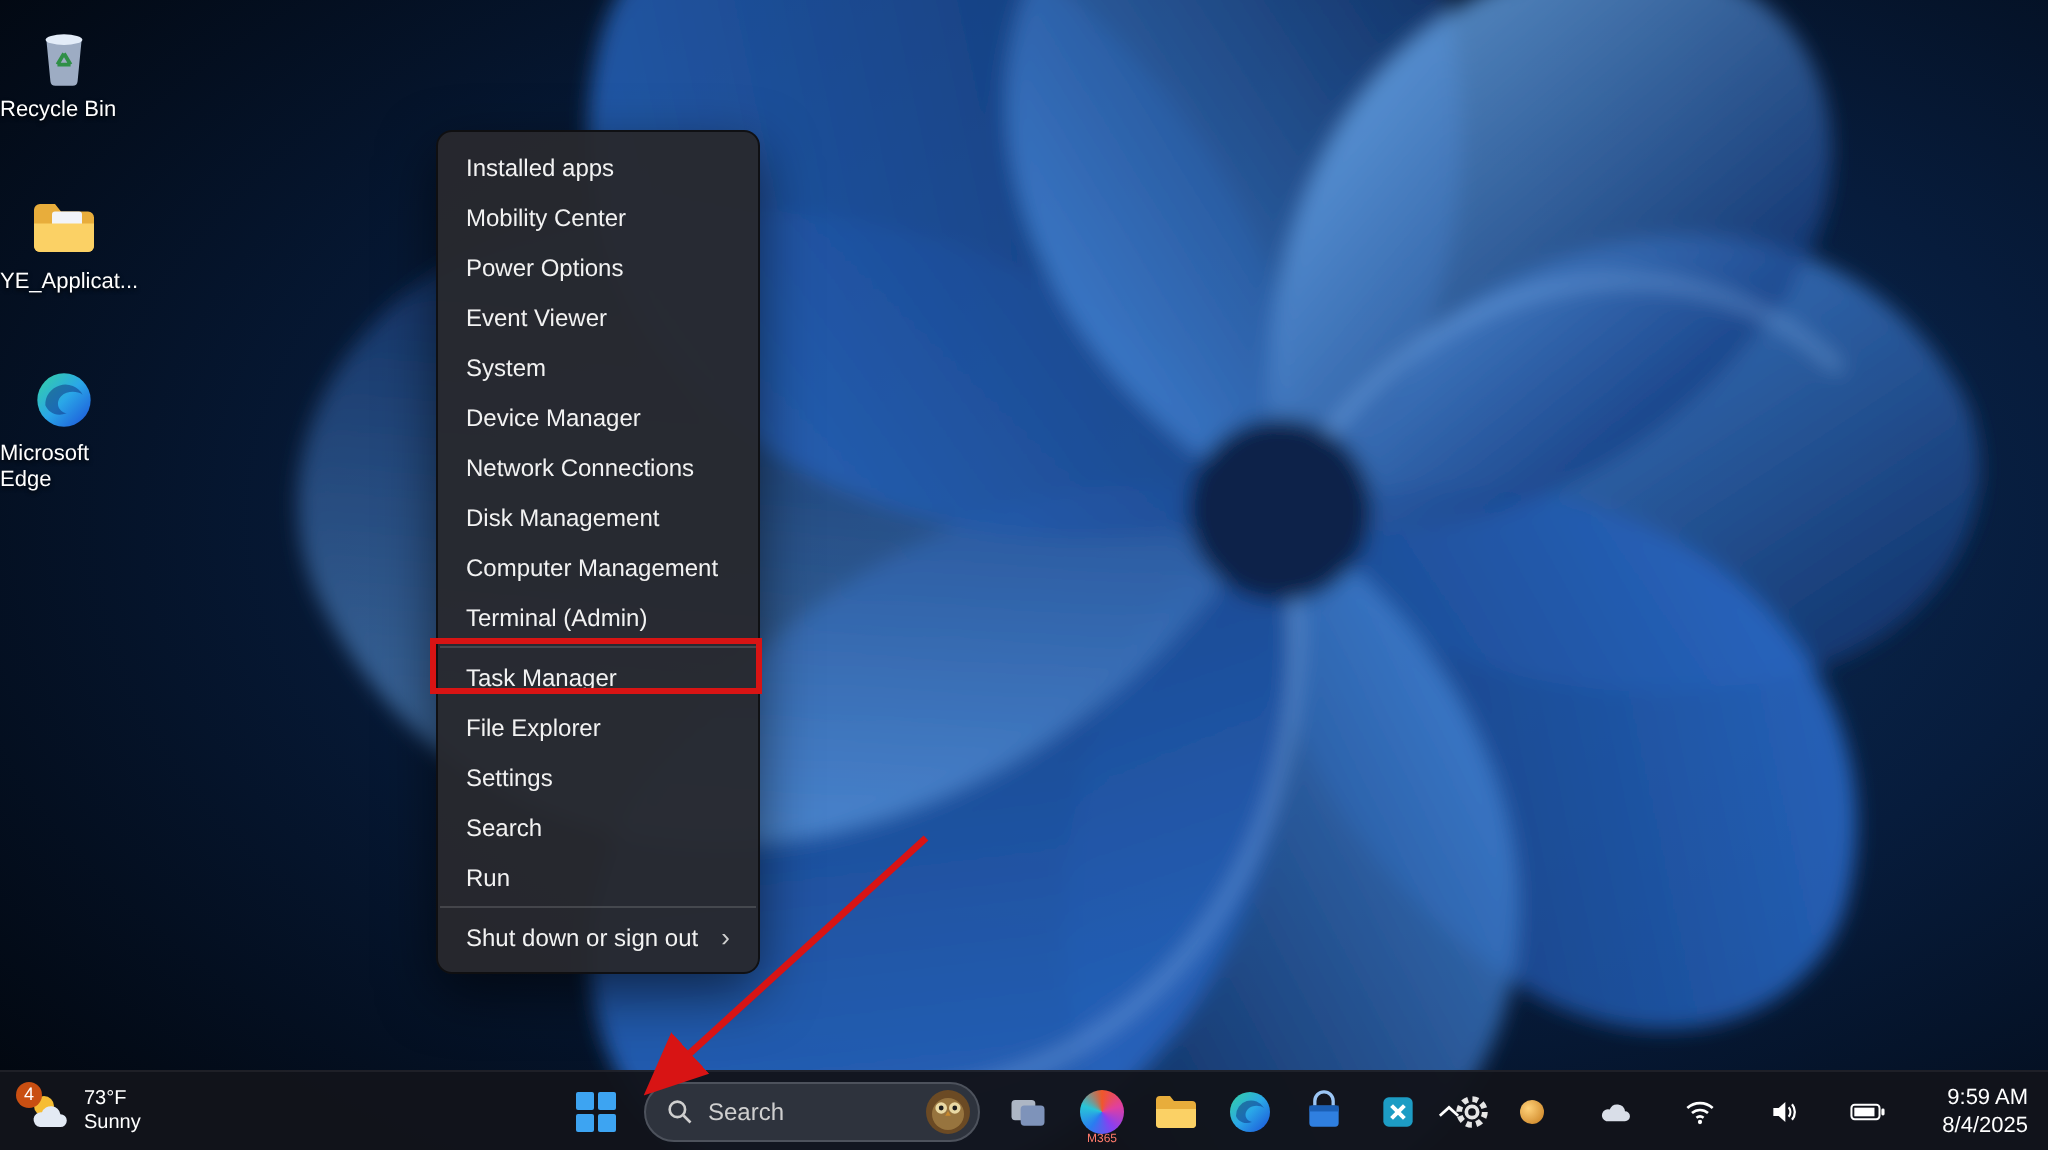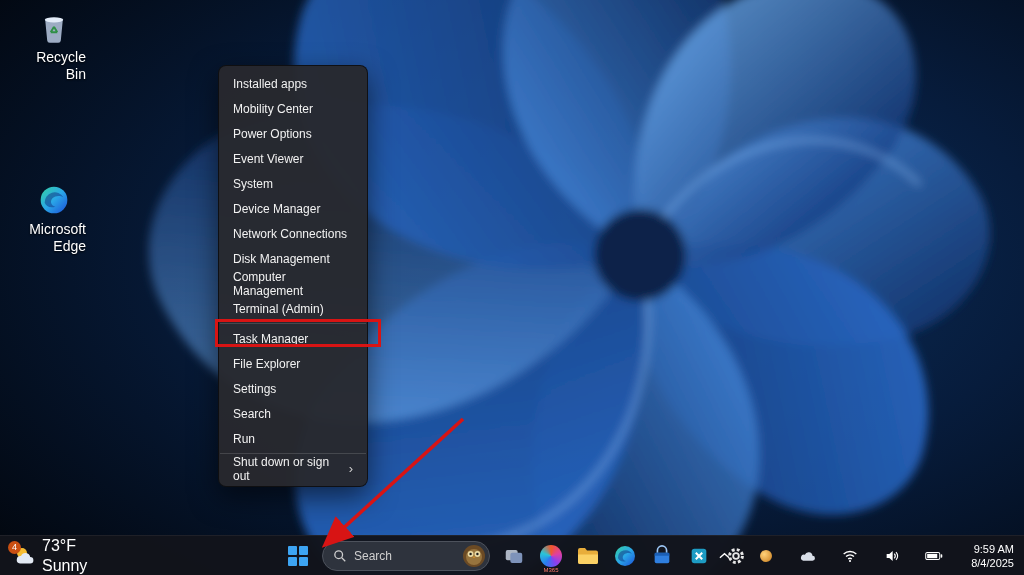--- a/index.html
+++ b/index.html
@@ -4,28 +4,28 @@
 <style>
   * { margin:0; padding:0; box-sizing:border-box; }
   html,body { width:1024px; height:575px; overflow:hidden; background:#000;
               font-family:"Liberation Sans", sans-serif; }
   .screen { position:relative; width:1024px; height:575px; overflow:hidden; background:#04101f; }
 
   
   .wallpaper { position:absolute; inset:0; z-index:0; }
 
   
-  .desktop-icon { position:absolute; width:64px; text-align:right; color:#fff;
-                  font-size:14px; line-height:1.2; text-shadow:0 1px 2px rgba(0,0,0,.9);
-                  z-index:2; cursor:default;margin-left:22px; }
+  .desktop-icon { position:absolute; width:64px; text-align:left; color:#fff;
+                  font-size:11px; line-height:1.2; text-shadow:0 1px 2px rgba(0,0,0,.9);
+                  z-index:2; cursor:default; }
   .desktop-icon .glyph { width:40px; height:36px; margin:0 auto 3px; display:flex;
                          align-items:center; justify-content:center; }
 
   
-  .context-menu { position:absolute; left:218px; top:65px; width:150px; z-index:5;
+  .context-menu { position:absolute; left:218px; top:65px; width:162px; z-index:5;
                   background:rgba(40,41,46,0.96); border:1px solid rgba(0,0,0,.6);
                   border-radius:8px; padding:5px 0;
                   box-shadow:0 10px 28px rgba(0,0,0,.55); }
   .menu-item { height:25px; padding:0 14px; display:flex; align-items:center;
                justify-content:space-between; color:#f2f2f2; font-size:12px;
                cursor:default; }
   .menu-sep { height:1px; margin:2px 1px; background:rgba(255,255,255,.14); }
   .submenu-chevron { color:#cfcfcf; font-size:13px; }
 
   
@@ -36,21 +36,21 @@
   
   .taskbar { position:absolute; left:0; bottom:0; width:1024px; height:40px;
              background:rgba(18,20,27,0.97); border-top:1px solid rgba(255,255,255,.06);
              z-index:4; }
   .tb-left { position:absolute; left:6px; top:0; height:40px; display:flex;
              align-items:center; gap:6px; padding:0 6px; border-radius:4px; }
   .weather-glyph { position:relative; width:24px; height:24px; }
   .weather-badge { position:absolute; left:-4px; top:-3px; min-width:13px; height:13px;
                    background:#c94f12; color:#fff; border-radius:50%; font-size:9px;
                    line-height:13px; text-align:center; padding:0 2px; }
-  .weather-text { display:flex; flex-direction:column; color:#fff; font-size:16px;
+  .weather-text { display:flex; flex-direction:column; color:#fff; font-size:10px;
                   line-height:1.25; }
   .tb-center { position:absolute; left:281px; top:0; height:40px; display:flex;
                align-items:center; gap:3px; }
   .tb-btn { width:34px; height:34px; border-radius:5px; display:flex; align-items:center;
             justify-content:center; position:relative; cursor:pointer; }
   .start-logo { display:grid; grid-template-columns:9px 9px; grid-template-rows:9px 9px;
                 gap:2px; }
   .start-logo span { background:#3da4f2; border-radius:1px; }
   .search-pill { width:168px; height:30px; margin:0 4px; border-radius:15px;
                  background:#2e333d; border:1px solid #4d525c; display:flex;
@@ -122,20 +122,30 @@
     <div class="glyph">
       <svg viewBox="0 0 24 27" width="32" height="34">
         <path d="M5 7 h14 l-1.6 16.5 a2 2 0 0 1 -2 1.8 H8.6 a2 2 0 0 1 -2-1.8 Z" fill="#b9c9e2" opacity="0.85"></path>
         <ellipse cx="12" cy="7" rx="7.3" ry="2.1" fill="#e3ecf8"></ellipse>
         <path d="M12 12.5 l2.6 4.4 M14.6 16.9 h-5.2 M9.4 16.9 l2.6-4.4" fill="none" stroke="#2f8f46" stroke-width="1.5"></path>
       </svg>
     </div>
     <span>Recycle Bin</span>
   </div>
 
+  <div class="desktop-icon" style="left:0px; top:96px;">
+    <div class="glyph">
+      <svg viewBox="0 0 24 20" width="36" height="30">
+        <path d="M2 4 a2 2 0 0 1 2-2 h5 l2 2.5 h9 a2 2 0 0 1 2 2 V16 a2 2 0 0 1 -2 2 H4 a2 2 0 0 1 -2-2 Z" fill="#e8ad3b"></path>
+        <rect x="8" y="4.5" width="10" height="6" rx="1" fill="#f2f4f8"></rect>
+        <path d="M2 8.5 h20 V16 a2 2 0 0 1 -2 2 H4 a2 2 0 0 1 -2-2 Z" fill="#fbd165"></path>
+      </svg>
+    </div>
+    <span>YE_Applicat...</span>
+  </div>
 
   <div class="desktop-icon" style="left:0px; top:182px;">
     <div class="glyph">
       <svg viewBox="0 0 24 24" width="32" height="32">
         <defs>
           <linearGradient id="eg1" x1="0" y1="0" x2="1" y2="1">
             <stop offset="0" stop-color="#35d2a2"></stop>
               <stop offset=".5" stop-color="#2aa7e8"></stop>
               <stop offset="1" stop-color="#1b4fd8"></stop>
           </linearGradient>

